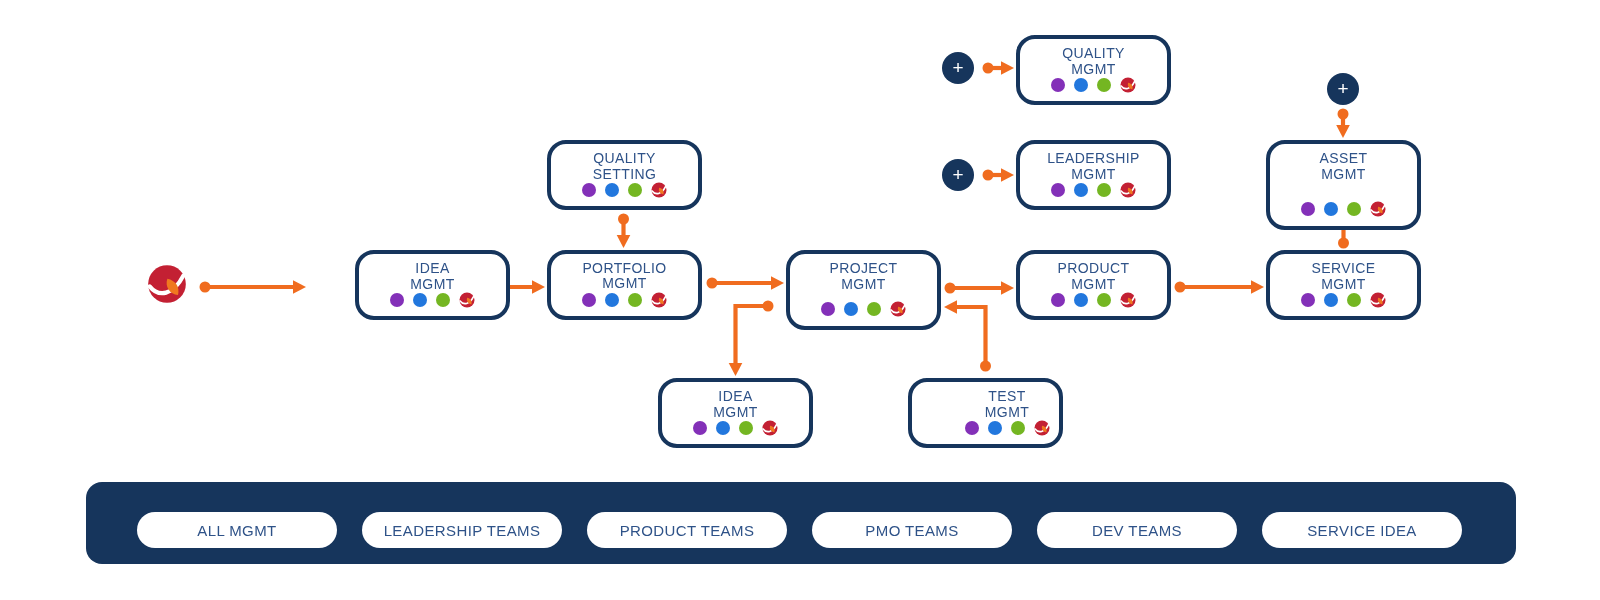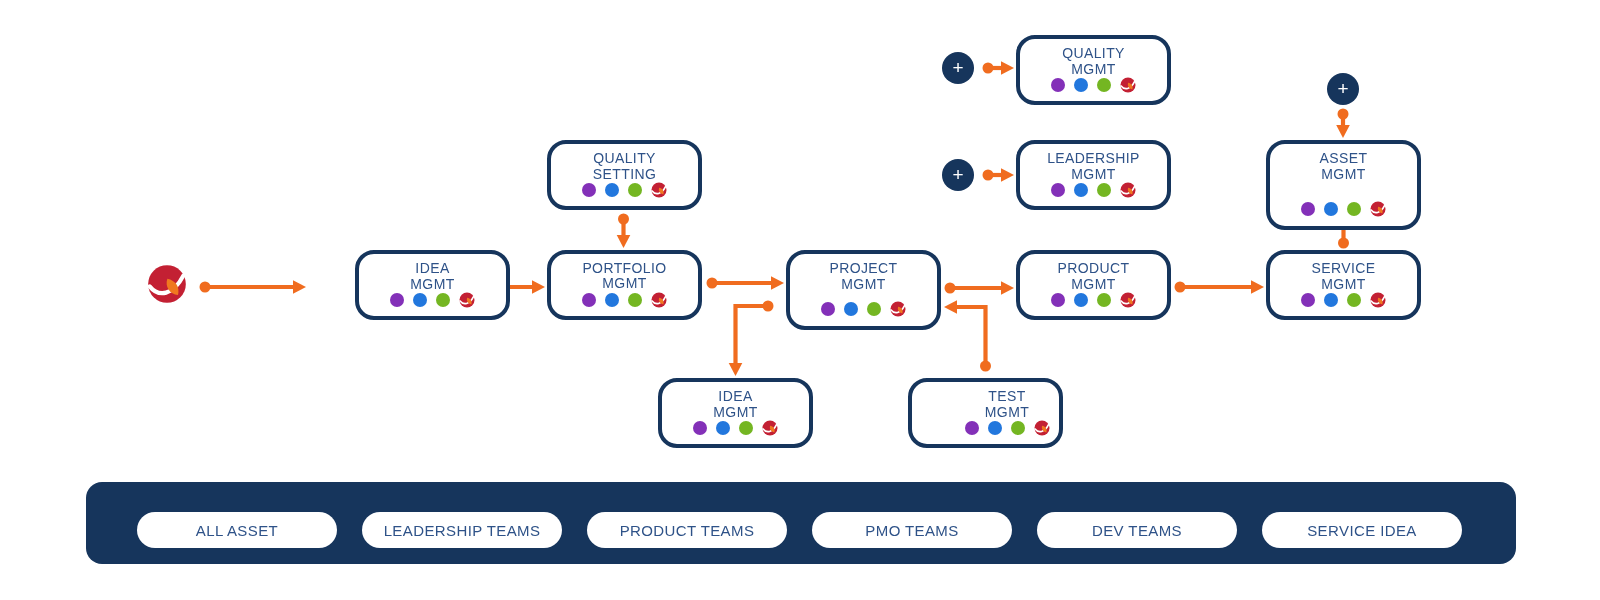--- a/index.html
+++ b/index.html
@@ -103,21 +103,21 @@
         <polygon points="1343,138 1336.2,125 1349.8,125" fill="#f06c1f"></polygon>
       </g>
     </svg>
   <div id="brand-logo" style="left: 147px; top: 264px;"><svg width="40" height="40" viewBox="0 0 24 24">
         <circle cx="12" cy="12" r="11.3" fill="#c32033"></circle>
         <path d="M1.6 13.4 C7 20.2 15.8 18.8 21.8 7.0" stroke="#ffffff" stroke-width="2.5" fill="none" stroke-linecap="round"></path>
         <path d="M12.2 8.8 C17.2 9.8 19.8 13.8 18.6 18.6 C13.6 18.2 10.6 13.4 12.2 8.8 Z" fill="#f0781f"></path>
       </svg></div>
   <div id="team-bar" style="left: 86px; top: 482px; width: 1430px; height: 82px;">
       <div class="pill" style="left: 51px; top: 30px; width: 200px; height: 36px;">
-        <span>ALL ASSET</span>
+        <span>ALL MGMT</span>
       </div>
       <div class="pill" style="left: 276px; top: 30px; width: 200px; height: 36px;">
         <span>LEADERSHIP TEAMS</span>
       </div>
       <div class="pill" style="left: 501px; top: 30px; width: 200px; height: 36px;">
         <span>PRODUCT TEAMS</span>
       </div>
       <div class="pill" style="left: 726px; top: 30px; width: 200px; height: 36px;">
         <span>PMO TEAMS</span>
       </div>

